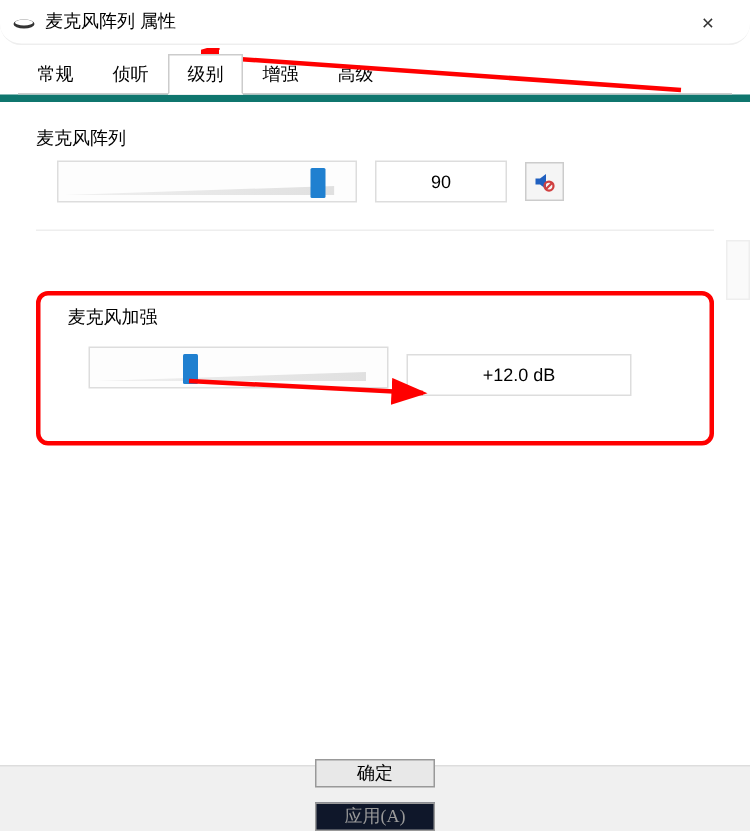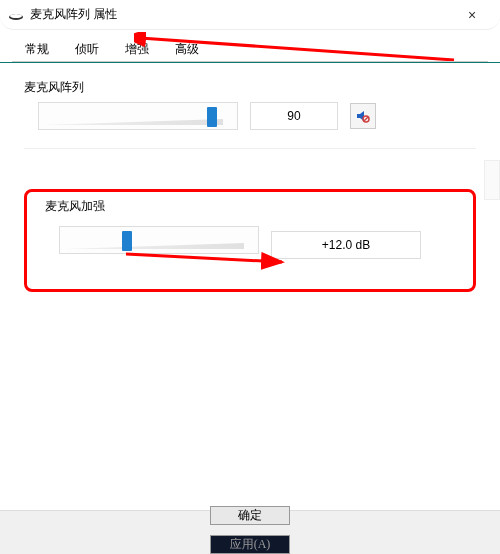--- a/index.html
+++ b/index.html
@@ -1,21 +1,21 @@
 <!DOCTYPE html>
 <html><head>
   <meta charset="utf-8">
   <style>
     * { box-sizing: border-box; margin: 0; padding: 0; font-family: "Microsoft YaHei", "Segoe UI", sans-serif; }
     body { background: #fff; width: 500px; height: 554px; overflow: hidden; position: relative; }
     .titlebar { height: 30px; display: flex; align-items: center; padding: 0 8px; border-bottom: 1px solid #eee; border-radius: 14px; }
     .titlebar-icon { width: 16px; height: 12px; margin-right: 6px; }
     .titlebar-title { font-size: 12px; flex: 1; color: #000; }
     .close-btn { width: 40px; height: 30px; display: flex; align-items: center; justify-content: center; font-size: 14px; color: #333; cursor: pointer; }
-    .tabs { display: flex; padding: 6px 12px 0 12px; position: relative; border-bottom: 1px solid #0f766e; }
+    .tabs { display: flex; padding: 6px 12px 0 12px; position: relative; border-bottom: 5px solid #0f766e; }
     .tab { padding: 4px 12px; font-size: 12px; color: #000; cursor: pointer; border: 1px solid transparent; border-bottom: none; }
     .tab.active { background: #fff; border: 1px solid #ccc; border-bottom: 1px solid #fff; position: relative; z-index: 2; }
     .tab-line { position: absolute; left: 12px; right: 12px; bottom: 0; height: 1px; background: #ccc; z-index: 1; }
     .content { padding: 16px 24px; position: relative; }
     .group-label { font-size: 12px; color: #000; margin-bottom: 6px; }
     .slider-row { display: flex; align-items: center; gap: 12px; padding-left: 14px; }
     .slider-track { position: relative; width: 200px; height: 28px; border: 1px solid #ddd; background: #fdfdfd; }
     .slider-wedge { position: absolute; left: 4px; top: 16px; width: 180px; height: 6px; background: linear-gradient(to right, #f0f0f0, #e0e0e0); clip-path: polygon(0 100%, 100% 0, 100% 100%); }
     .slider-thumb { position: absolute; width: 10px; height: 20px; background: #2080d0; top: 4px; border-radius: 1px; }
     .value-box { width: 88px; height: 28px; border: 1px solid #ddd; display: flex; align-items: center; justify-content: center; font-size: 12px; }
@@ -39,20 +39,21 @@
         <ellipse cx="8" cy="5" rx="6" ry="2" fill="#fff"></ellipse>
       </svg>
   </span>
   <span class="titlebar-title">麦克风阵列 属性</span>
   <div class="close-btn">×</div>
 </div>
 
 <div class="tabs">
   <div class="tab">常规</div>
   <div class="tab">侦听</div>
+  <div class="tab active">级别</div>
   <div class="tab">增强</div>
   <div class="tab">高级</div>
   <div class="tab-line"></div>
 </div>
 
 <div class="content">
 
   <div class="group-label">麦克风阵列</div>
   <div class="slider-row">
     <div class="slider-track">

